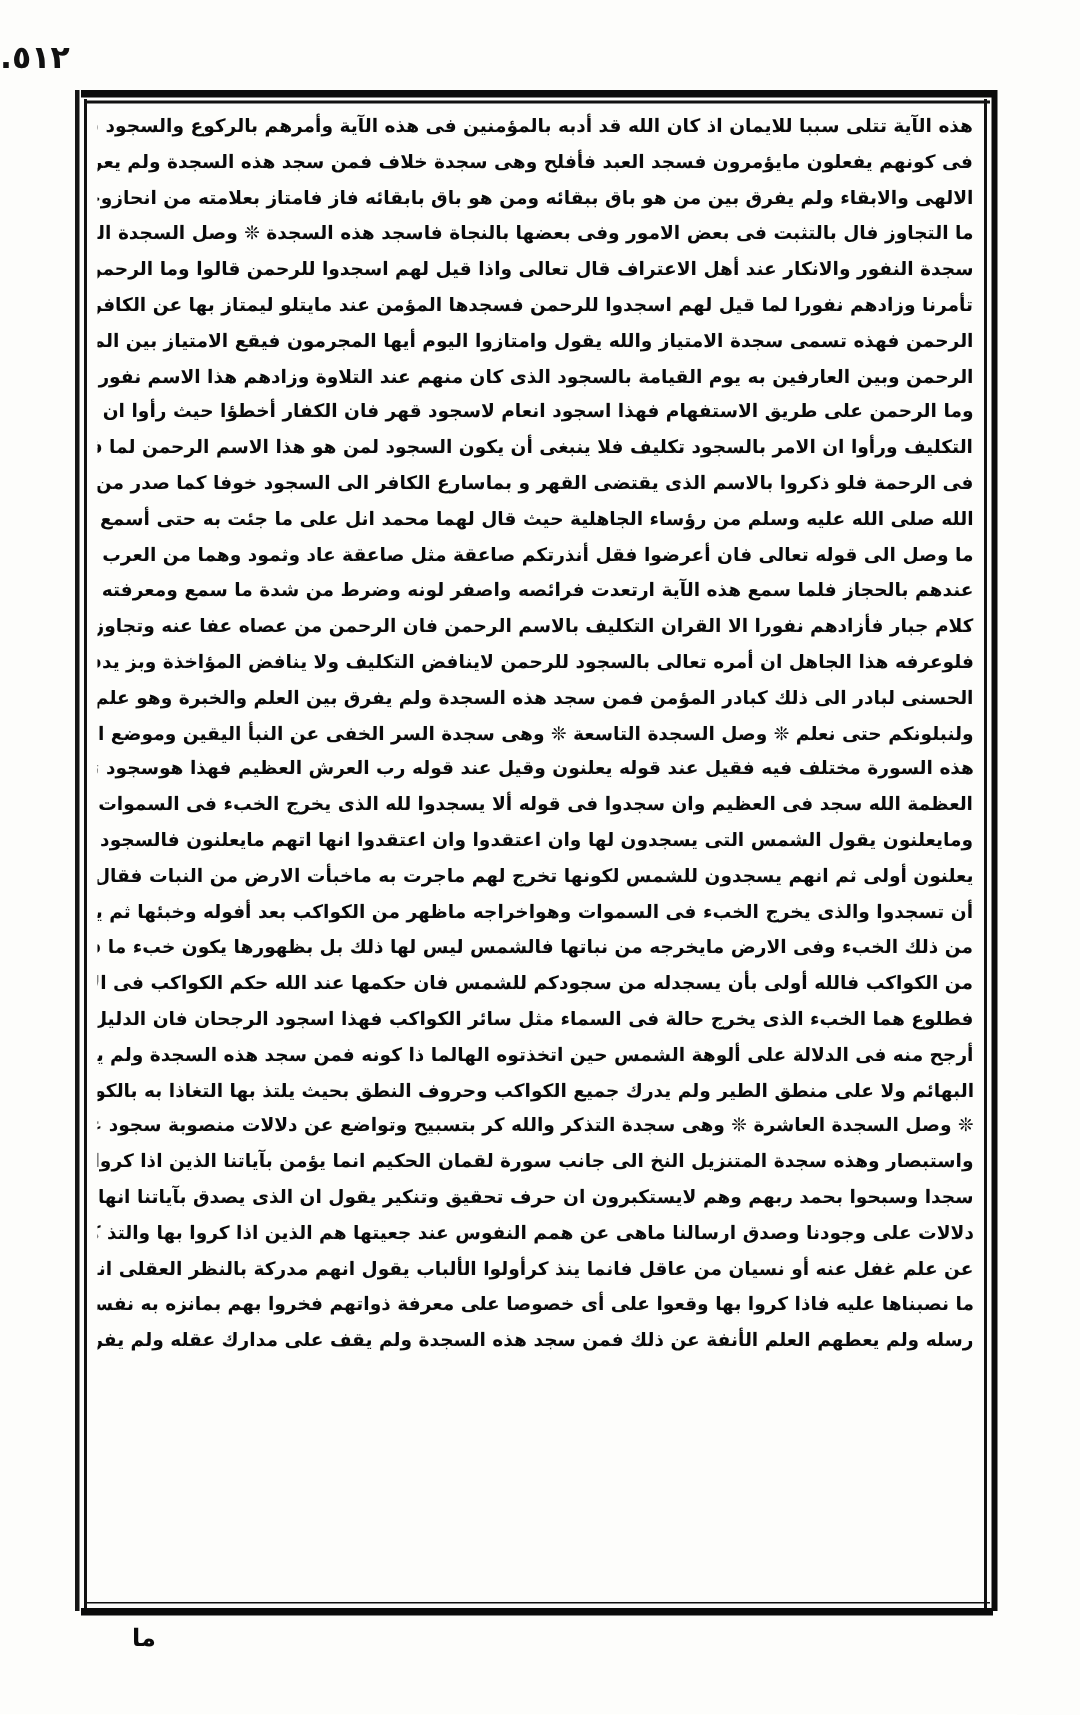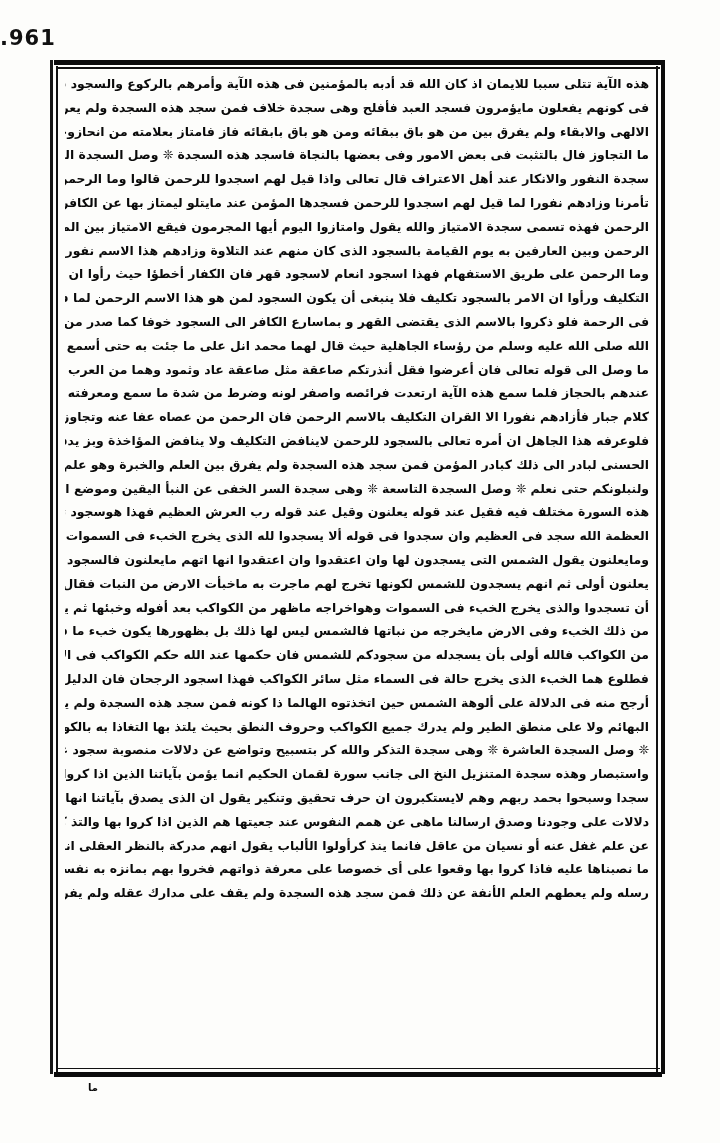--- a/index.html
+++ b/index.html
@@ -131,32 +131,32 @@
     text-align-last: justify;
     transform-origin: right center;
   }
 
   
   .catchword {
     position: absolute;
     left: 88px;
     top: 1082px;
     font-family: "DejaVu Sans", sans-serif;
-    font-size: 10px;
+    font-size: 16px;
     font-weight: 700;
     color: #0a0a0a;
     direction: rtl;
   }
 </style>
 </head>
 <body>
 
 <div id="page">
 
-  <div class="folio">961.</div>
+  <div class="folio">٥١٢.</div>
 
   <div class="frame">
     <div class="rule-top-thick"></div>
     <div class="rule-top-thin"></div>
     <div class="rule-bottom-thick"></div>
     <div class="rule-bottom-thin"></div>
     <div class="rule-right-thick"></div>
     <div class="rule-right-thin"></div>
     <div class="rule-left-thick"></div>
     <div class="rule-left-thin"></div>

